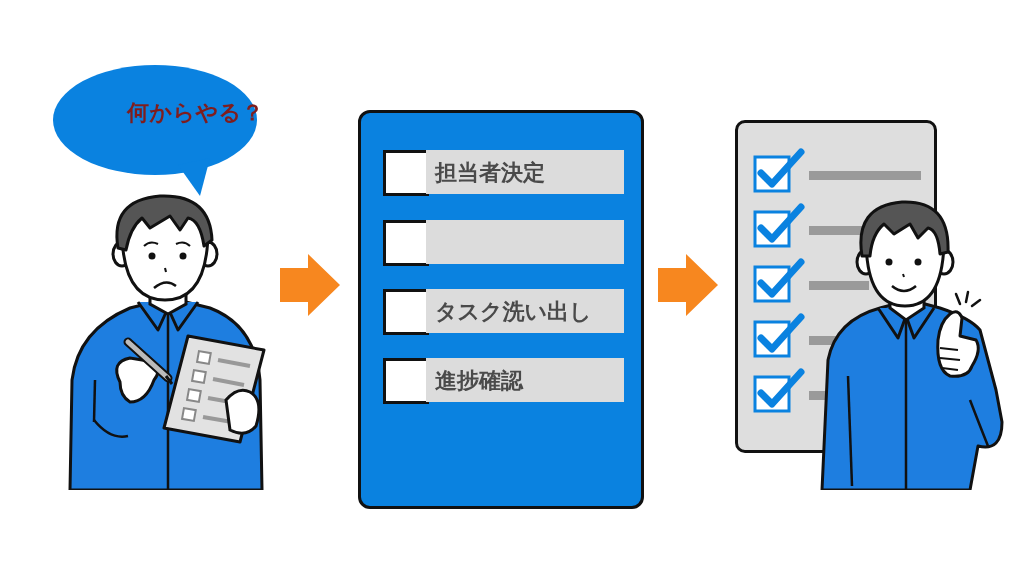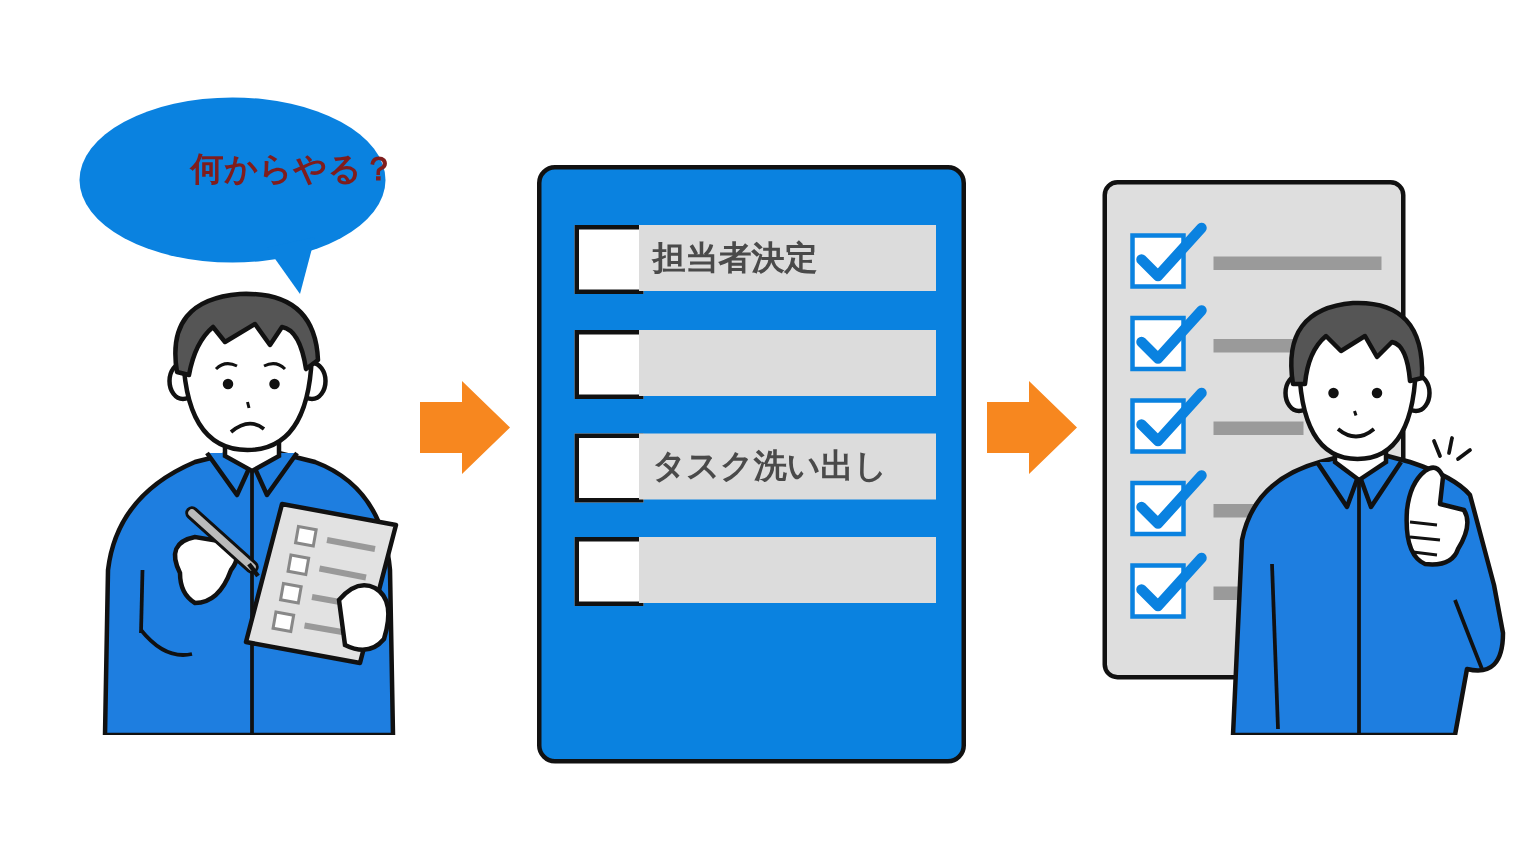--- a/index.html
+++ b/index.html
@@ -99,20 +99,21 @@
     <div class="label-bg"></div>
   </div>
   <div class="task" style="top:176px">
     <div class="box"></div>
     <div class="label-bg"></div>
     <div class="label">タスク洗い出し</div>
   </div>
   <div class="task" style="top:245px">
     <div class="box"></div>
     <div class="label-bg"></div>
+    <div class="label">進捗確認</div>
   </div>
 </div>
 
 <svg class="abs" style="left:656px;top:252px" width="68" height="66">
   <path d="M2 16 L30 16 L30 2 L62 33 L30 64 L30 50 L2 50 Z" fill="#f7871f"></path>
 </svg>
 
 <div class="donelist"></div>
 <svg class="abs" style="left:735px;top:120px" width="202" height="333" id="done-svg">
     <g>

